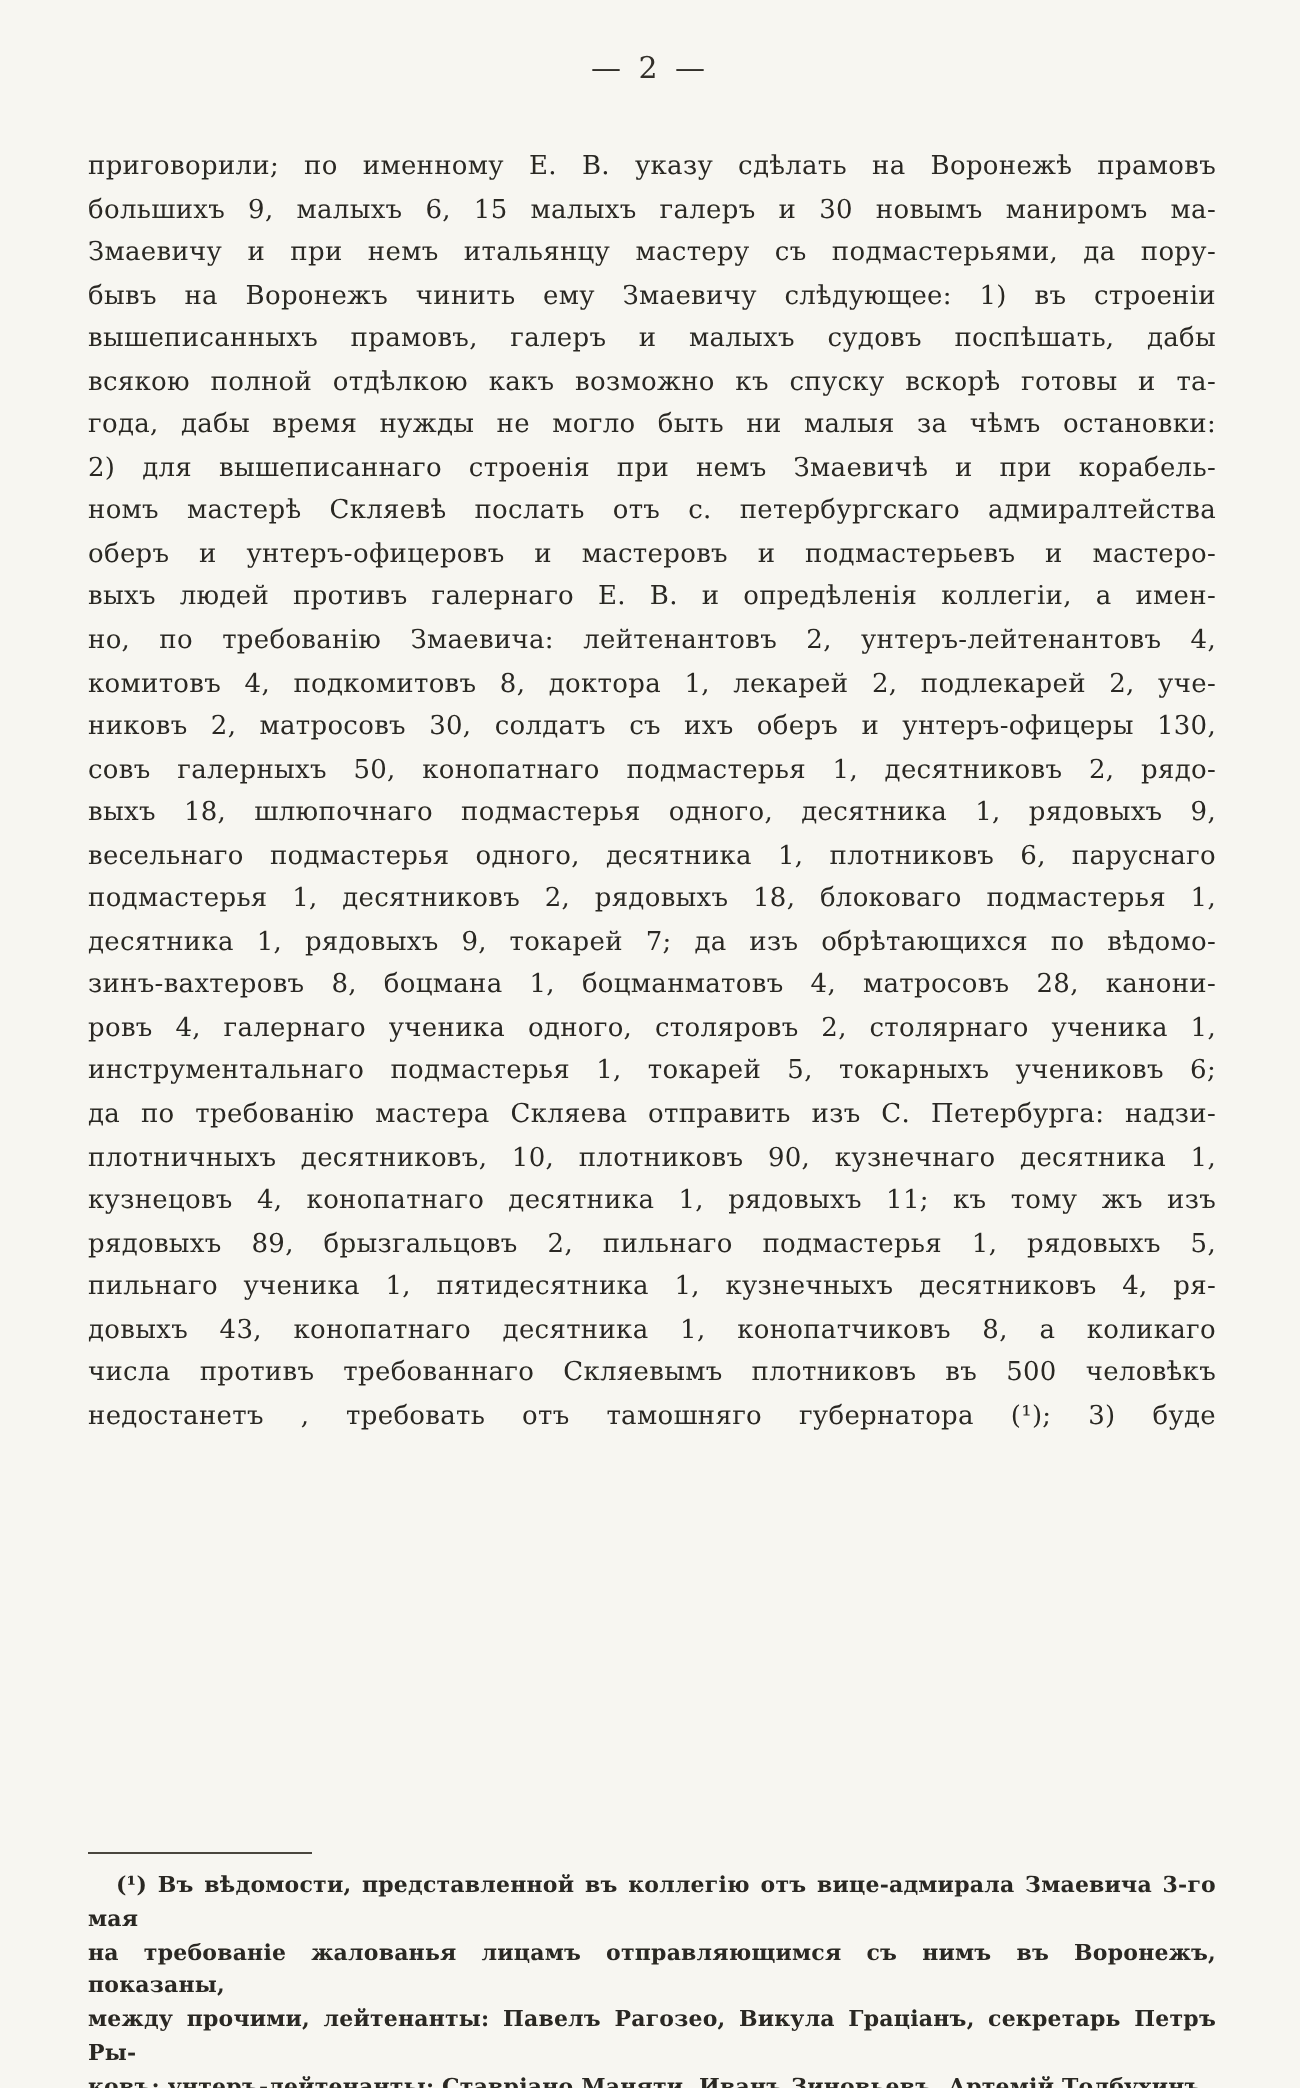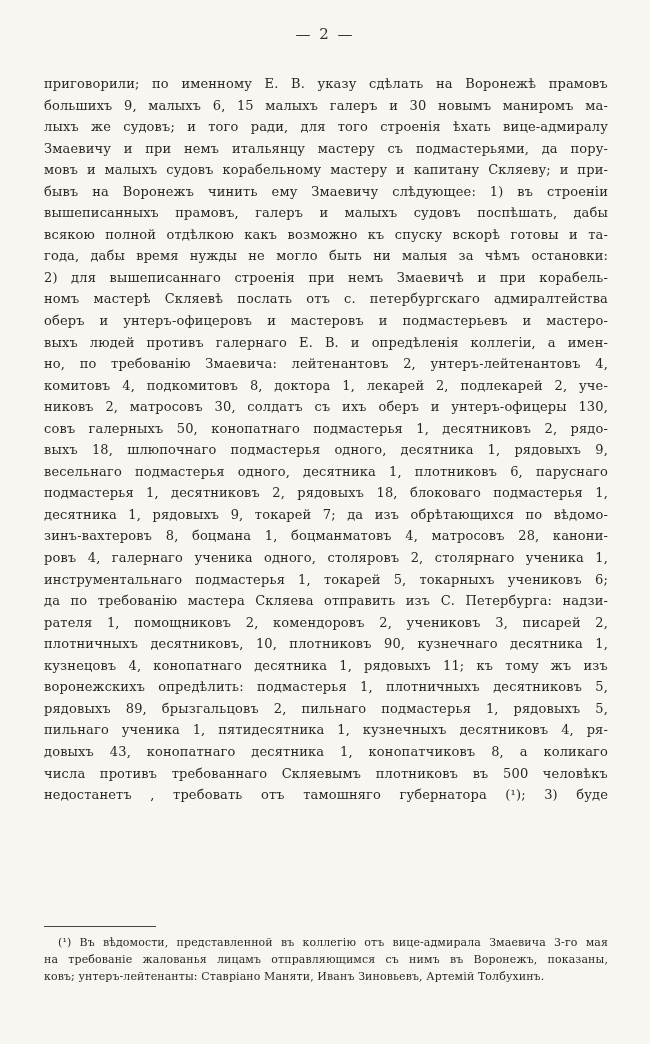--- a/index.html
+++ b/index.html
@@ -55,74 +55,72 @@
     margin-bottom: 8px;
   }
   .footnote-text {
     font-size: 11px;
     line-height: 16.8px;
     letter-spacing: 0.1px;
   }
   .footnote-line {
     text-align: justify;
     text-align-last: justify;
+    font-weight: bold;
   }
   .footnote-line:first-child {
     text-indent: 14px;
   }
   .footnote-line:last-child {
     text-align-last: left;
   }
 </style>
 </head>
 <body>
 
 <div class="page">
 
   <div class="page-number">— 2 —</div>
 
   <div class="body-text">
       <div class="body-line">приговорили; по именному Е. В. указу сдѣлать на Воронежѣ прамовъ</div>
       <div class="body-line">большихъ 9, малыхъ 6, 15 малыхъ галеръ и 30 новымъ маниромъ ма-</div>
-      <div class="body-line">лыхъ же судовъ; и того ради, для того строенія ѣхать вице-адмиралу</div>
       <div class="body-line">Змаевичу и при немъ итальянцу мастеру съ подмастерьями, да пору-</div>
-      <div class="body-line">мовъ и малыхъ судовъ корабельному мастеру и капитану Скляеву; и при-</div>
       <div class="body-line">бывъ на Воронежъ чинить ему Змаевичу слѣдующее: 1) въ строеніи</div>
       <div class="body-line">вышеписанныхъ прамовъ, галеръ и малыхъ судовъ поспѣшать, дабы</div>
       <div class="body-line">всякою полной отдѣлкою какъ возможно къ спуску вскорѣ готовы и та-</div>
       <div class="body-line">года, дабы время нужды не могло быть ни малыя за чѣмъ остановки:</div>
       <div class="body-line">2) для вышеписаннаго строенія при немъ Змаевичѣ и при корабель-</div>
       <div class="body-line">номъ мастерѣ Скляевѣ послать отъ с. петербургскаго адмиралтейства</div>
       <div class="body-line">оберъ и унтеръ-офицеровъ и мастеровъ и подмастерьевъ и мастеро-</div>
       <div class="body-line">выхъ людей противъ галернаго Е. В. и опредѣленія коллегіи, а имен-</div>
       <div class="body-line">но, по требованію Змаевича: лейтенантовъ 2, унтеръ-лейтенантовъ 4,</div>
       <div class="body-line">комитовъ 4, подкомитовъ 8, доктора 1, лекарей 2, подлекарей 2, уче-</div>
       <div class="body-line">никовъ 2, матросовъ 30, солдатъ съ ихъ оберъ и унтеръ-офицеры 130,</div>
       <div class="body-line">совъ галерныхъ 50, конопатнаго подмастерья 1, десятниковъ 2, рядо-</div>
       <div class="body-line">выхъ 18, шлюпочнаго подмастерья одного, десятника 1, рядовыхъ 9,</div>
       <div class="body-line">весельнаго подмастерья одного, десятника 1, плотниковъ 6, паруснаго</div>
       <div class="body-line">подмастерья 1, десятниковъ 2, рядовыхъ 18, блоковаго подмастерья 1,</div>
       <div class="body-line">десятника 1, рядовыхъ 9, токарей 7; да изъ обрѣтающихся по вѣдомо-</div>
       <div class="body-line">зинъ-вахтеровъ 8, боцмана 1, боцманматовъ 4, матросовъ 28, канони-</div>
       <div class="body-line">ровъ 4, галернаго ученика одного, столяровъ 2, столярнаго ученика 1,</div>
       <div class="body-line">инструментальнаго подмастерья 1, токарей 5, токарныхъ учениковъ 6;</div>
       <div class="body-line">да по требованію мастера Скляева отправить изъ С. Петербурга: надзи-</div>
-      <div class="body-line">рателя 1, помощниковъ 2, комендоровъ 2, учениковъ 3, писарей 2,</div>
       <div class="body-line">плотничныхъ десятниковъ, 10, плотниковъ 90, кузнечнаго десятника 1,</div>
       <div class="body-line">кузнецовъ 4, конопатнаго десятника 1, рядовыхъ 11; къ тому жъ изъ</div>
-      <div class="body-line">воронежскихъ опредѣлить: подмастерья 1, плотничныхъ десятниковъ 5,</div>
       <div class="body-line">рядовыхъ 89, брызгальцовъ 2, пильнаго подмастерья 1, рядовыхъ 5,</div>
       <div class="body-line">пильнаго ученика 1, пятидесятника 1, кузнечныхъ десятниковъ 4, ря-</div>
       <div class="body-line">довыхъ 43, конопатнаго десятника 1, конопатчиковъ 8, а коликаго</div>
       <div class="body-line">числа противъ требованнаго Скляевымъ плотниковъ въ 500 человѣкъ</div>
       <div class="body-line">недостанетъ , требовать отъ тамошняго губернатора (¹); 3) буде</div>
     </div>
 
   <div class="footnote">
     <div class="footnote-rule"></div>
     <div class="footnote-text">
         <div class="footnote-line">(¹) Въ вѣдомости, представленной въ коллегію отъ вице-адмирала Змаевича 3-го мая</div>
         <div class="footnote-line">на требованіе жалованья лицамъ отправляющимся съ нимъ въ Воронежъ, показаны,</div>
+        <div class="footnote-line">между прочими, лейтенанты: Павелъ Рагозео, Викула Граціанъ, секретарь Петръ Ры-</div>
         <div class="footnote-line">ковъ; унтеръ-лейтенанты: Ставріано Маняти, Иванъ Зиновьевъ, Артемій Толбухинъ.</div>
       </div>
   </div>
 
 </div>
 
 </body></html>

